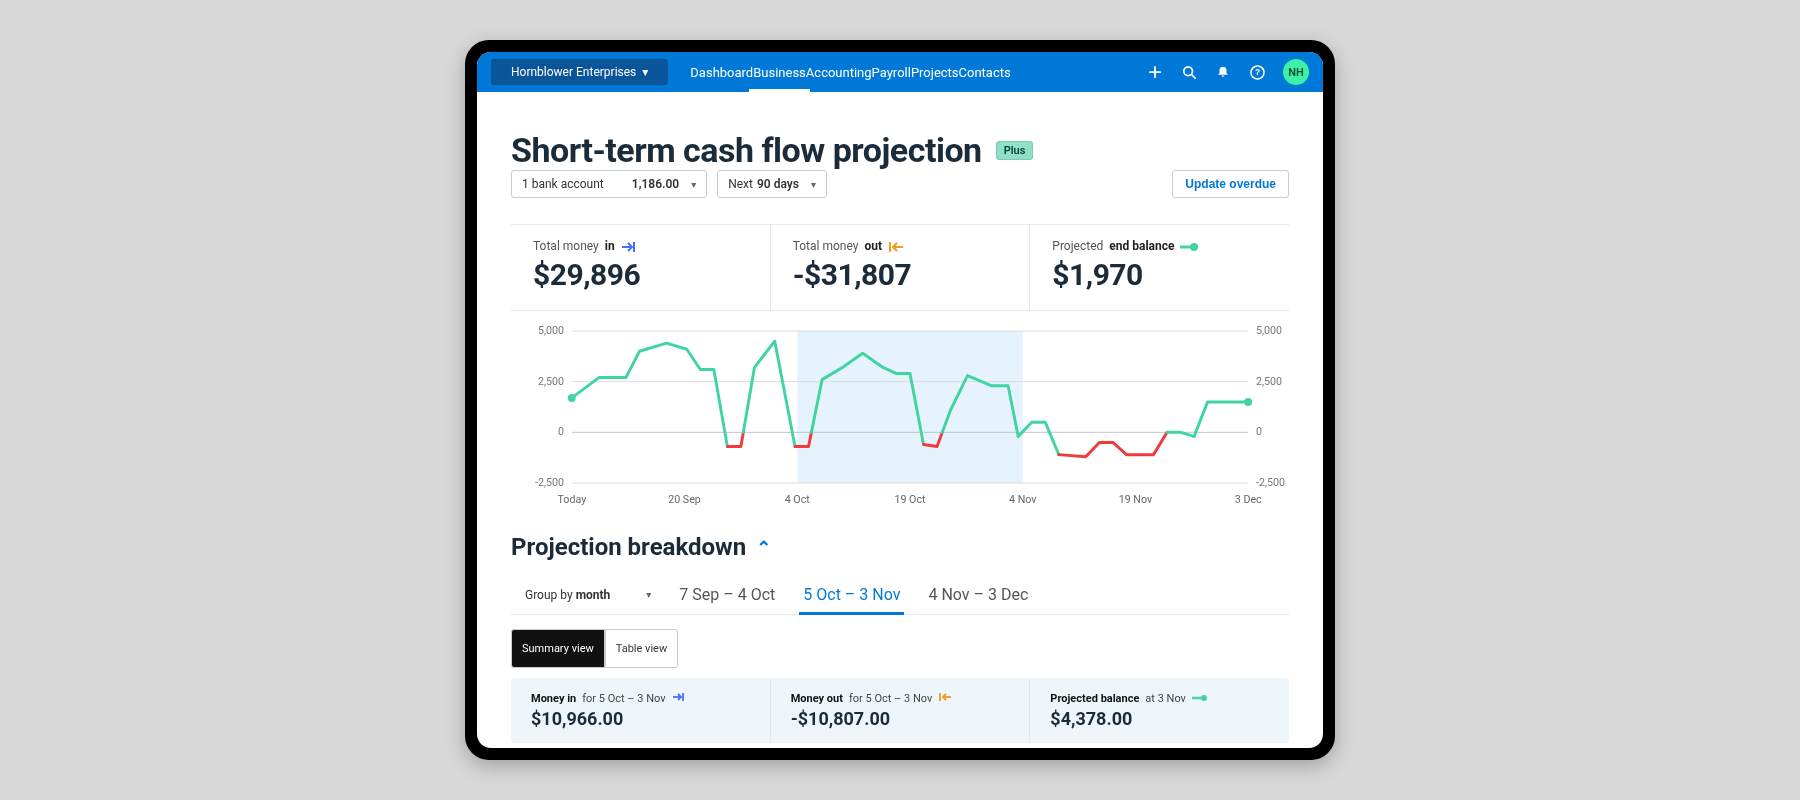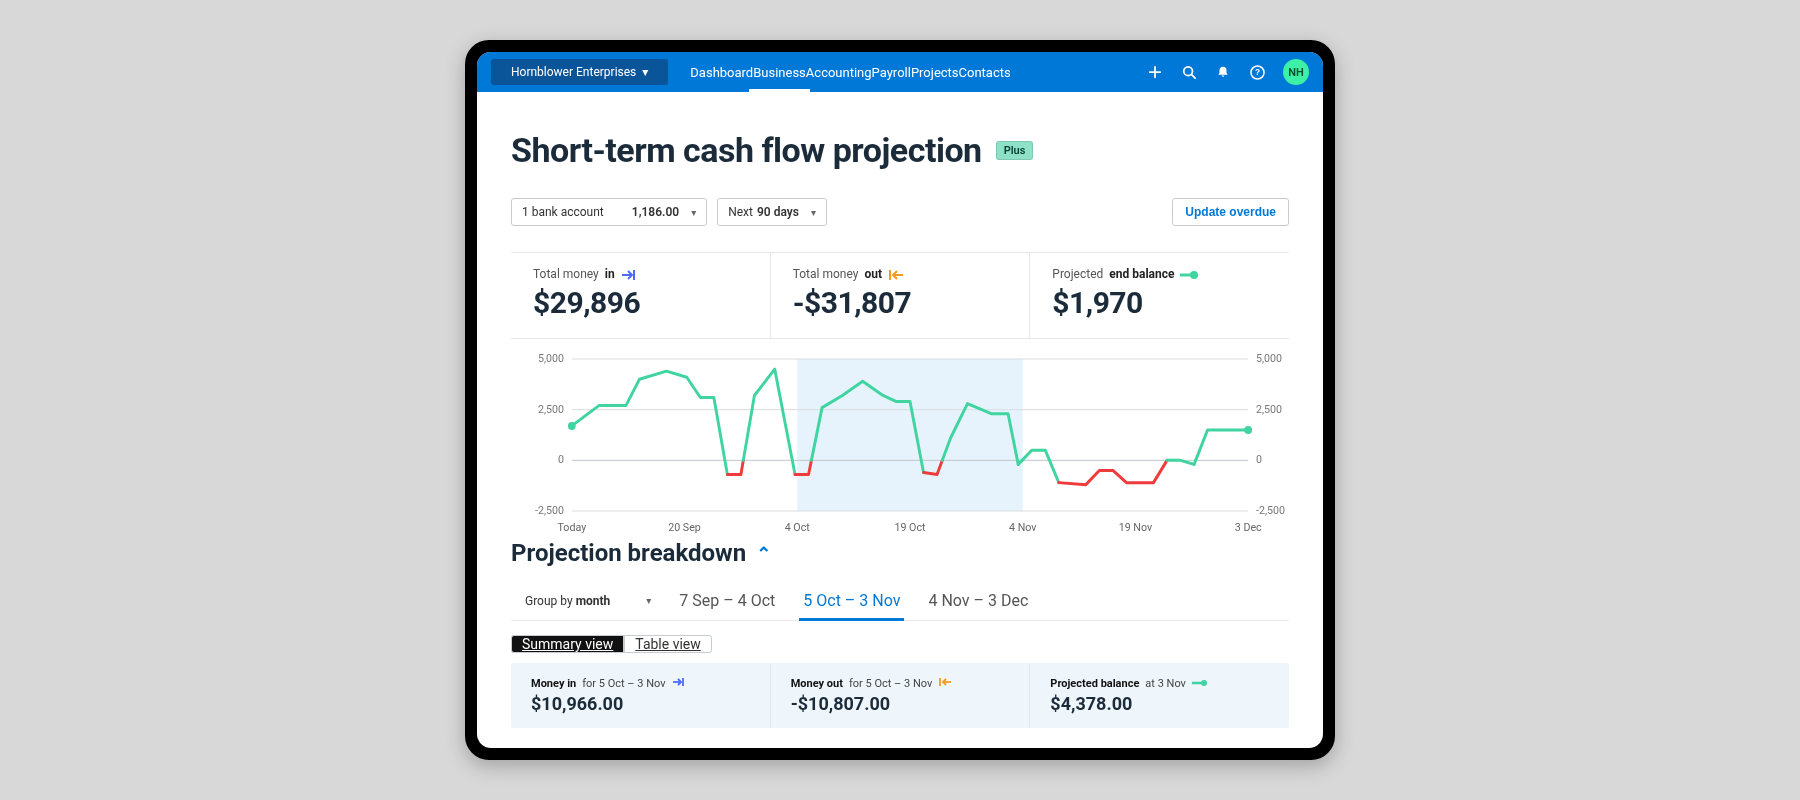--- a/index.html
+++ b/index.html
@@ -56,21 +56,21 @@
   .nav-right { margin-left:auto; display:flex; align-items:center; gap:18px; }
   .nav-ico { width:16px; height:16px; display:flex; align-items:center; justify-content:center; cursor:pointer; }
   .avatar { width:26px; height:26px; border-radius:50%; background:#3cf0a6; color:#05502f; font-size:11px; font-weight:600; display:flex; align-items:center; justify-content:center; cursor:pointer;}
   
   .content { flex:1; overflow-y:auto; padding: 38px 34px 12px 34px; }
 
   .page-title-row { display:flex; align-items:center; gap:14px;text-align:right; }
   .page-title { font-size:34px; font-weight:700; color:#1b2b3a; letter-spacing:-0.5px; }
   .plus-badge { background:#8ee0c7; color:#0a4236; font-size:11px; font-weight:600; padding:2px 7px; border-radius:3px; border:1px solid rgba(0,0,0,0.1); }
 
-  .controls-row { display:flex; align-items:center; margin-top:28px; gap:10px; }
+  .controls-row { display:flex; align-items:center; margin-top:0; gap:10px; }
   .dropdown {
     border:1px solid #c8ccd0;
     border-radius:3px;
     background:#fff;
     font-size:12px;
     padding:6px 10px;
     display:flex;
     align-items:center;
     gap:8px;
     cursor:pointer;
@@ -107,34 +107,34 @@
   .scard-value { font-size:30px; font-weight:700; color:#1b2b3a; margin-top:4px; letter-spacing:-0.5px;}
 
   .chart-wrap { position:relative; height:190px; margin-top:10px;margin-left:20px; }
   .chart-wrap svg { width:100%; height:100%; }
   .axis-text { font-size:11px; fill:#777; }
   .xlabel { font-size:11px; fill:#666; }
   .highlight-band { fill:#dbeefb; opacity:0.7; }
   .axis-line { stroke:#d8dbde; stroke-width:1; }
   .zero-line { stroke:#bfc4c9; stroke-width:1; }
 
-  .breakdown-title { display:flex; align-items:center; gap:10px; font-size:24px; font-weight:700; color:#1b2b3a; cursor:pointer;}
+  .breakdown-title { display:flex; align-items:center; gap:10px; margin-top:22px; font-size:24px; font-weight:700; color:#1b2b3a; cursor:pointer;}
   .breakdown-title .chev { color:#0078d7; font-size:18px; }
 
   .tabs-row { display:flex; align-items:center; border-bottom:1px solid #e6e8ea; margin-top:14px; height:40px; gap:28px; padding-left:14px;}
   .groupby {
     display:flex; align-items:center; gap:36px; font-size:12px; color:#333; cursor:pointer;
   }
   .groupby b { font-weight:700; }
   .period-tab { font-size:16px; color:#555; cursor:pointer; height:100%; display:flex; align-items:center; position:relative;}
   .period-tab.active { color:#0078d7; font-weight:400; }
   .period-tab.active::after { content:""; position:absolute; bottom:-1px; left:-4px; right:-4px; height:3px; background:#0078d7; }
 
   .view-toggle { display:flex; margin-top:14px; }
-  .view-toggle > div { font-size:14px; padding:0 10px; border:1px solid #c8ccd0; cursor:pointer;text-decoration:underline; }
+  .view-toggle > div { font-size:11px; padding:12px 10px; border:1px solid #c8ccd0; cursor:pointer; }
   .view-sum { background:#111; color:#fff; border-color:#111; border-radius:3px 0 0 3px;}
   .view-tbl { background:#fff; color:#333; border-radius:0 3px 3px 0; border-left:none;}
 
   .bd-cards { display:flex; gap:0; margin-top:10px; background:#eef5fb; border-radius:3px; }
   .bdc { flex:1; padding:14px 20px; }
   .bdc + .bdc { border-left:1px solid #dfe8f0; }
   .bdc-label { font-size:11px; color:#444; display:flex; align-items:center; gap:6px;}
   .bdc-label b { color:#111; }
   .bdc-val { font-size:18px; font-weight:700; color:#1b2b3a; margin-top:3px; }
 

